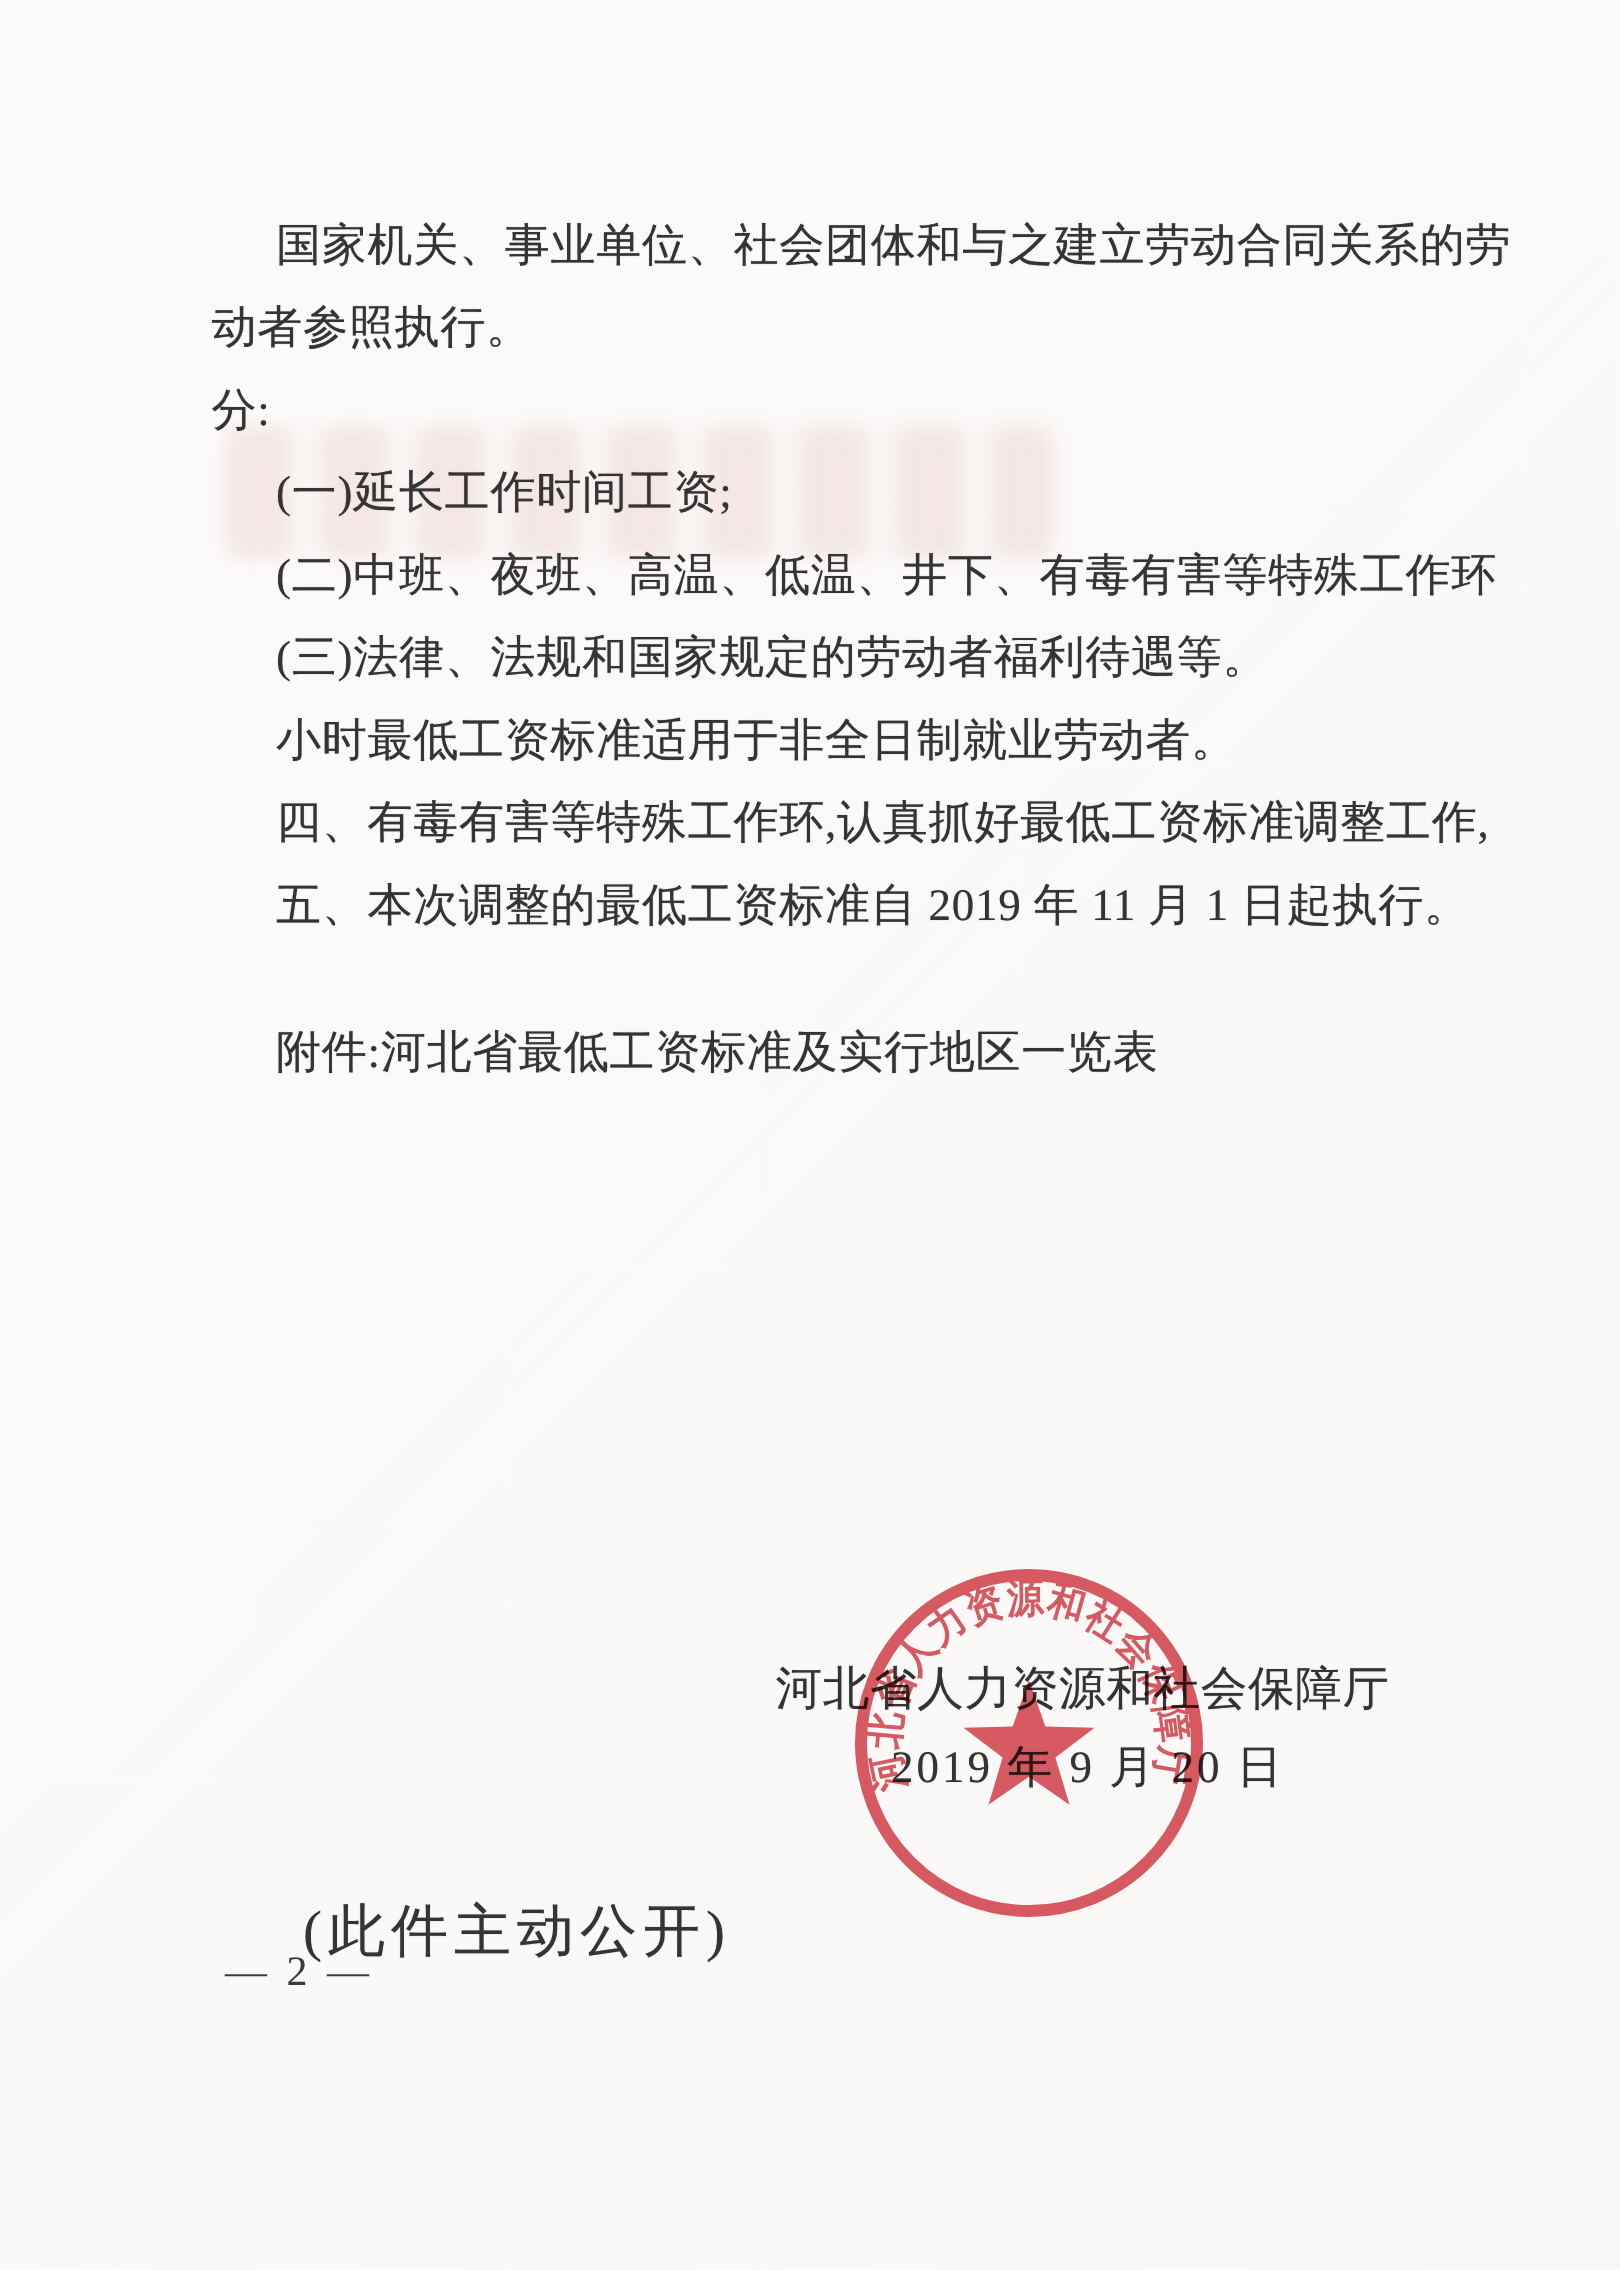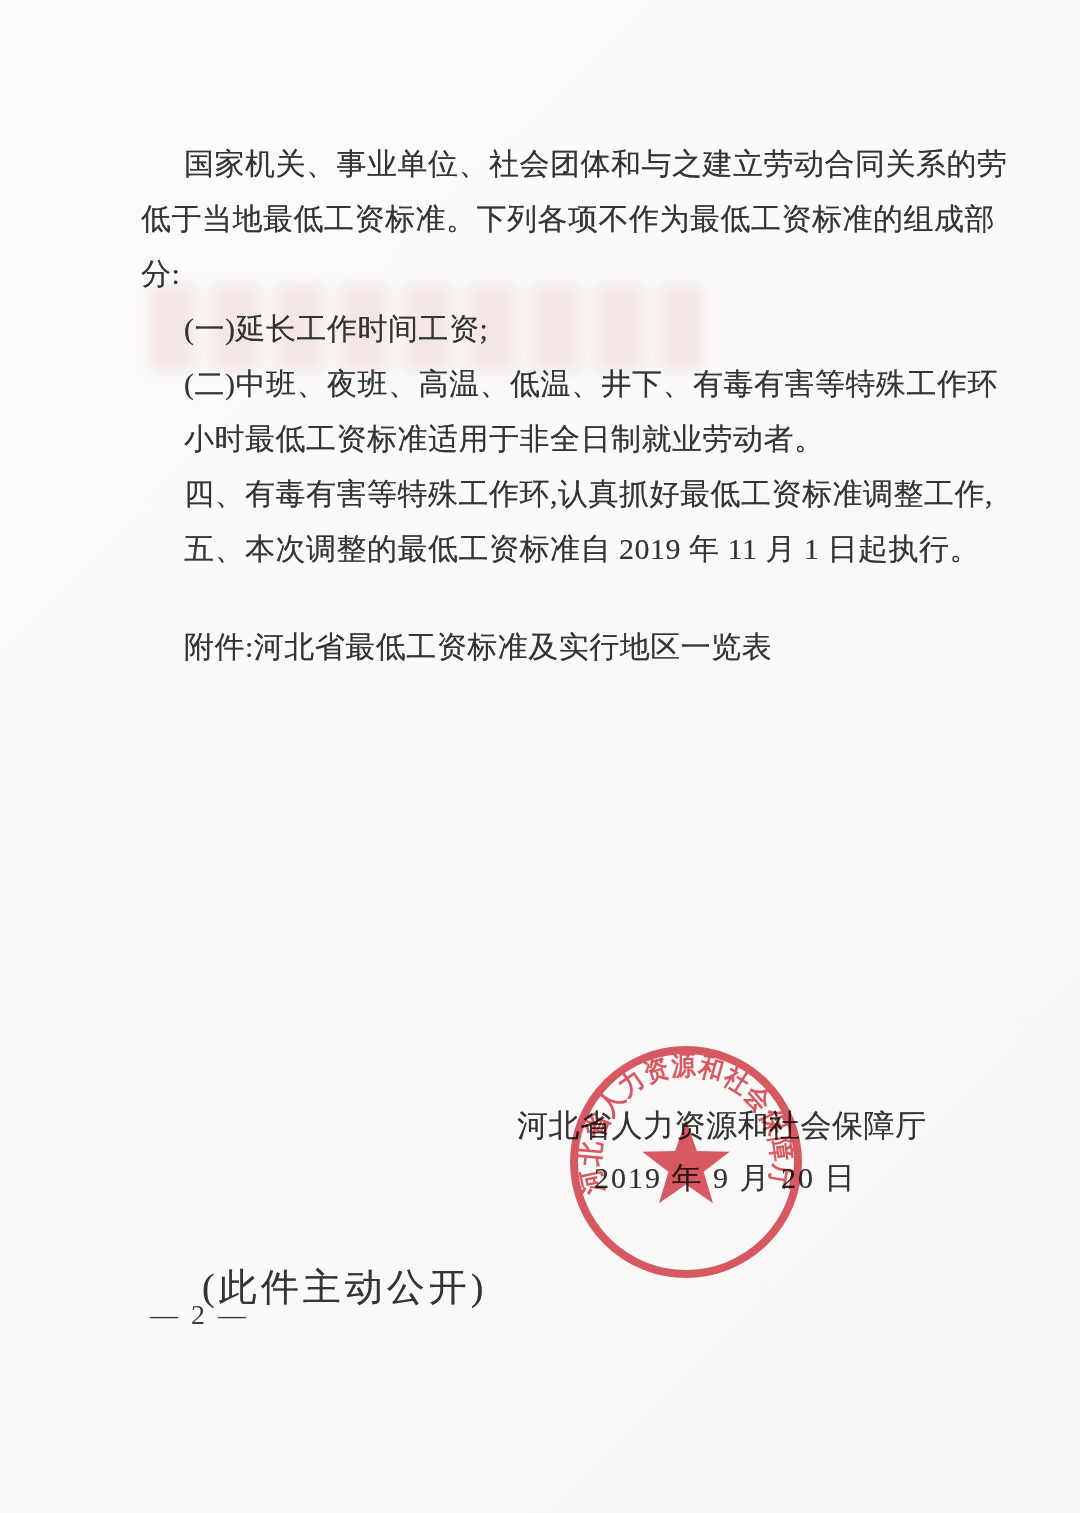--- a/index.html
+++ b/index.html
@@ -90,24 +90,25 @@
     white-space: nowrap;
   }
 </style>
 </head>
 <body>
 
 <div class="ghost-band"></div>
 
 <div class="body-block">
   <div class="doc-line indent">国家机关、事业单位、社会团体和与之建立劳动合同关系的劳</div>
-  <div class="doc-line">低于当地最低工资标准。下列各项不作为最低工资标准的组成部</div>
+  <div class="doc-line">动者参照执行。</div>
   <div class="doc-line">分:</div>
   <div class="doc-line indent">(一)延长工作时间工资;</div>
   <div class="doc-line indent">(二)中班、夜班、高温、低温、井下、有毒有害等特殊工作环</div>
+  <div class="doc-line indent">(三)法律、法规和国家规定的劳动者福利待遇等。</div>
   <div class="doc-line indent">小时最低工资标准适用于非全日制就业劳动者。</div>
   <div class="doc-line indent">四、有毒有害等特殊工作环,认真抓好最低工资标准调整工作,</div>
   <div class="doc-line indent">五、本次调整的最低工资标准自 2019 年 11 月 1 日起执行。</div>
   <div class="doc-line indent attachment-line">附件:河北省最低工资标准及实行地区一览表</div>
 </div>
 
 <div class="sig-org">河北省人力资源和社会保障厅</div>
 <div class="sig-date">2019 年 9 月 20 日</div>
 
 <div class="seal">

